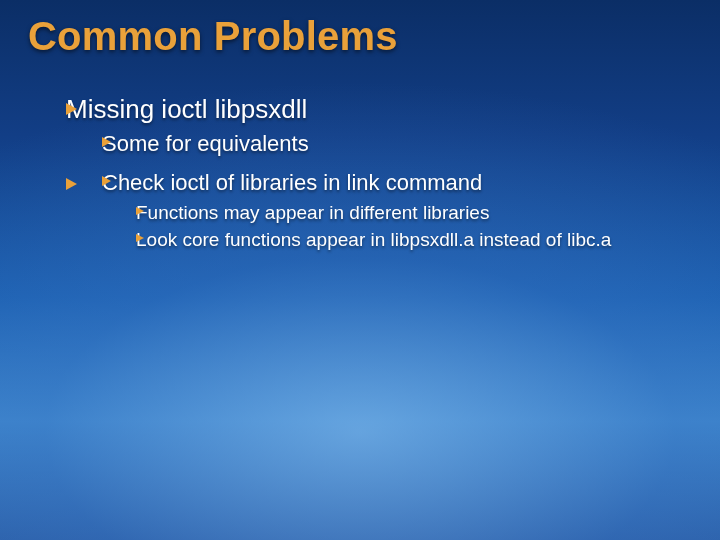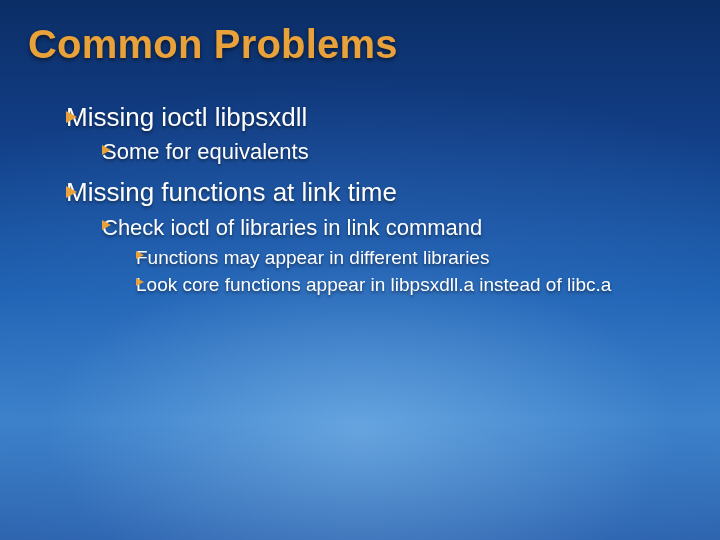--- a/index.html
+++ b/index.html
@@ -19,21 +19,21 @@
         rgba(60,120,200,0.35) 35%,
         rgba(20,60,140,0.0) 70%),
       linear-gradient(180deg,
         #0b2e66 0%,
         #123e86 25%,
         #1a5fb0 55%,
         #3d86cc 78%,
         #2a5ea6 100%);
     color: #ffffff;
     box-sizing: border-box;
-    padding: 22px 28px 20px 28px;
+    padding: 14px 28px 20px 28px;
     text-shadow: 0 2px 3px rgba(0,0,0,0.45);
   }
   .title {
     font-size: 40px;
     font-weight: 700;
     color: #e9a13a;
     text-shadow: 0 2px 4px rgba(0,0,0,0.55);
     margin: 0 0 34px 0;
     letter-spacing: 0.2px;
   }
@@ -84,21 +84,20 @@
       <ul class="l2">
         <li>
           <span class="arrow"></span>
           <span>Some for equivalents</span>
         </li>
       </ul>
     </li>
 
     <li>
       <span class="arrow"></span>
-      <span>Missing functions at link time</span>
       <ul class="l2">
         <li>
           <span class="arrow"></span>
           <span>Check ioctl of libraries in link command</span>
           <ul class="l3">
             <li>
               <span class="arrow"></span>
               <span>Functions may appear in different libraries</span>
             </li>
             <li>

